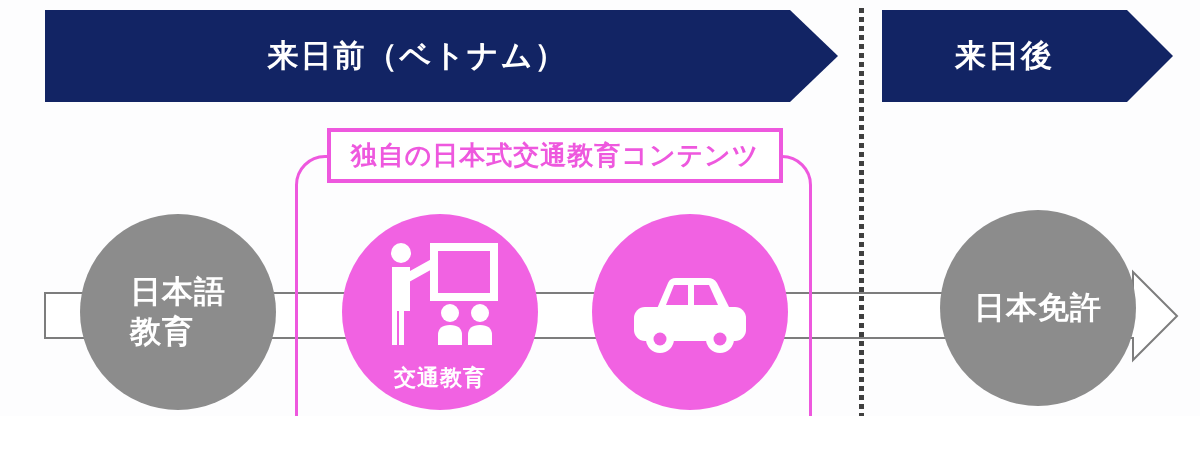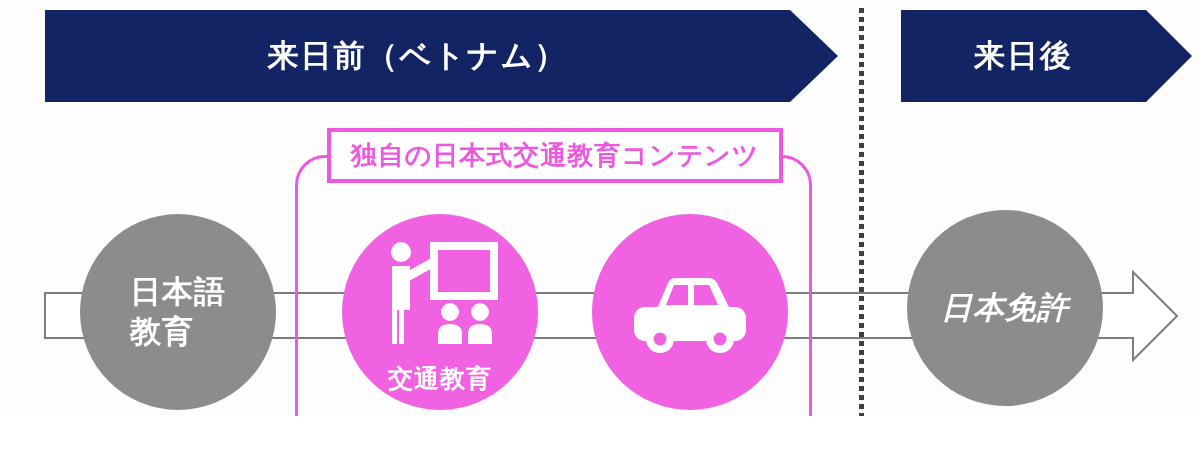--- a/index.html
+++ b/index.html
@@ -28,21 +28,21 @@
     background:var(--navy);
     display:flex;align-items:center;justify-content:center;
     z-index:2;
   }
   .banner-before{
     left:45px;width:793px;
     clip-path:polygon(0 0,745px 0,100% 50%,745px 100%,0 100%);
     padding-right:48px;
   }
   .banner-after{
-    left:901px;width:291px;
+    left:882px;width:291px;
     clip-path:polygon(0 0,245px 0,100% 50%,245px 100%,0 100%);
     padding-right:46px;
   }
   .banner-label{
     color:#fff;font-size:31px;font-weight:bold;letter-spacing:2px;
     white-space:nowrap;
   }
   
   .divider-dotted{
     position:absolute;left:859px;top:8px;width:5px;height:450px;
@@ -71,21 +71,21 @@
     display:flex;flex-direction:column;align-items:center;justify-content:center;
     z-index:5;
   }
   .step-gray{background:var(--gray);}
   .step-pink{background:var(--pink);}
   .step-label-big{
     color:#fff;font-size:31px;font-weight:bold;line-height:1.28;
     letter-spacing:1px;
   }
   .step-label-small{
-    color:#fff;font-size:25px;font-weight:bold;letter-spacing:1px;
+    color:#fff;font-size:22px;font-weight:bold;letter-spacing:1px;
     margin-top:16px;white-space:nowrap;
   }
   .step-icon{width:120px;height:106px;margin-top:10px;}
   .step-icon svg{display:block;width:100%;height:100%;}
   .icon-cutout{fill:var(--pink);}
 </style>
 </head>
 <body>
 
 <div class="canvas">
@@ -146,19 +146,19 @@
         <rect x="4" y="38" width="112" height="34" rx="11" fill="#ffffff"></rect>
 
         <circle cx="30" cy="70" r="14" fill="#ffffff"></circle>
         <circle class="icon-cutout" cx="30" cy="70" r="6.5"></circle>
         <circle cx="90" cy="70" r="14" fill="#ffffff"></circle>
         <circle class="icon-cutout" cx="90" cy="70" r="6.5"></circle>
       </svg>
     </div>
   </div>
 
-  <div class="step-circle step-gray" style="left:907px;top:210px;font-style:italic;">
+  <div class="step-circle step-gray" style="left:940px;top:210px;">
     <div class="step-label-big">
       <div>日本免許</div>
     </div>
   </div>
 
 </div>
 
 </body></html>

